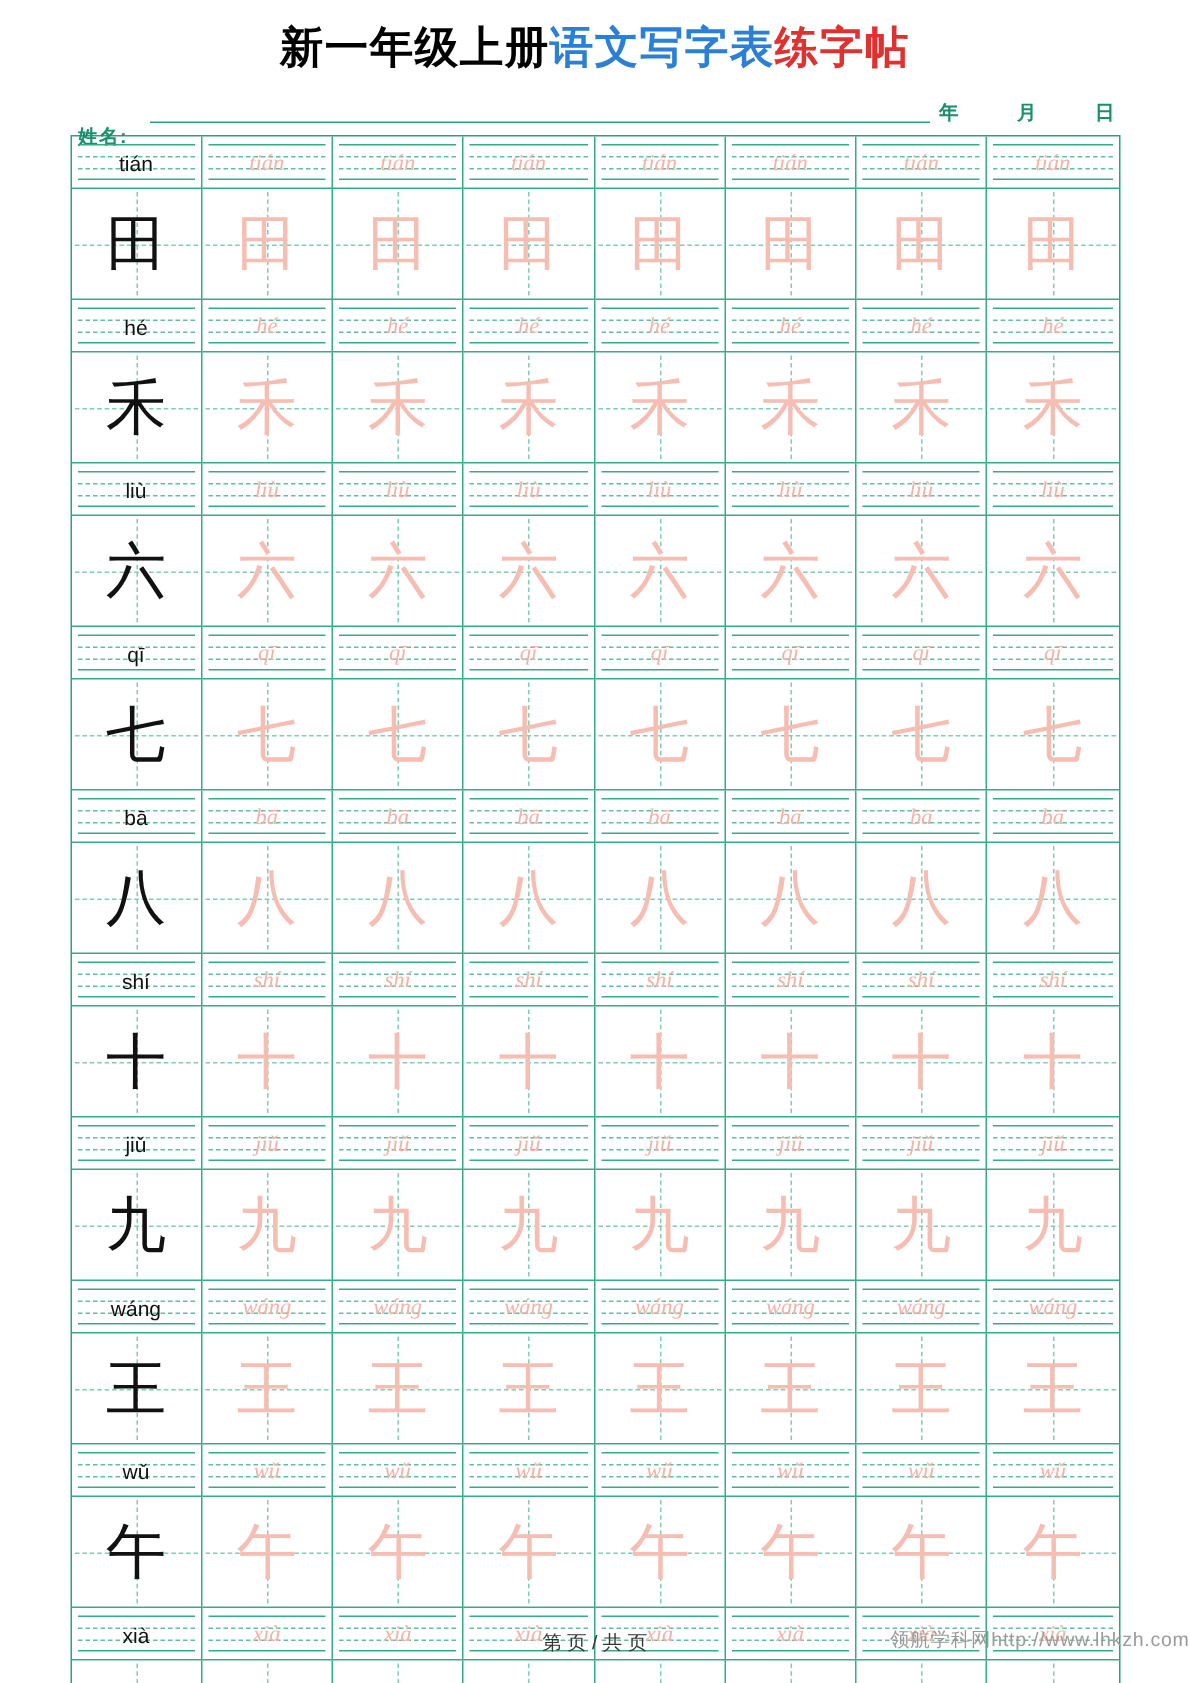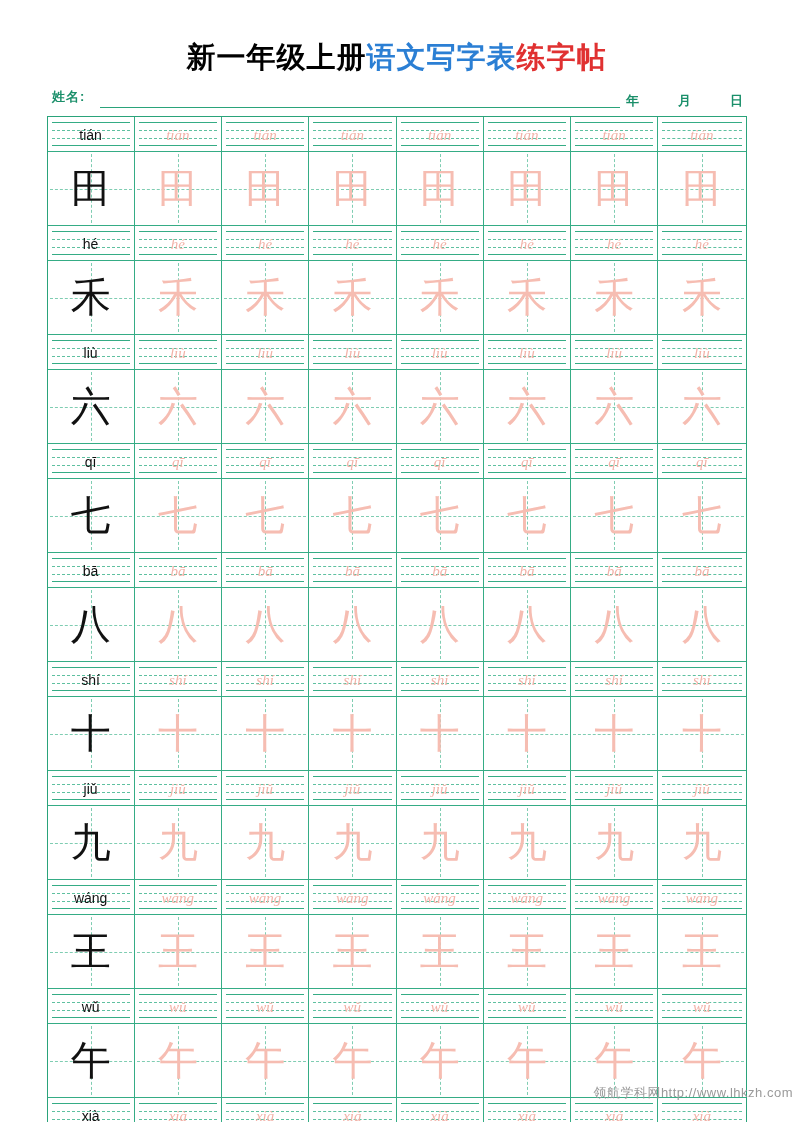--- a/index.html
+++ b/index.html
@@ -22,38 +22,38 @@
     padding: 0;
   }
 
   
   .title {
     text-align: center;
     font-family: Liberation Serif, serif;
     font-weight: bold;
     font-size: 29px;
     letter-spacing: 1px;
-    padding-top: 38px;
+    padding-top: 12px;
     white-space: nowrap;
   }
   .title .t-black { color: #000000; }
   .title .t-blue  { color: #2b7fd4; }
   .title .t-red   { color: #e03131; }
 
   
   .namerow {
     position: relative;
     height: 26px;
     margin: 10px 30px 2px 30px;
     font-size: 13px;
   }
   .namerow .name-label {
     position: absolute;
     left: 22px;
-    top: 0;
+    top: 20px;
     color: #1a8f6a;
     font-weight: bold;
     letter-spacing: 1px;
   }
   .namerow .name-line {
     position: absolute;
     left: 70px;
     top: 19px;
     width: 520px;
     border-bottom: 1px solid #2aa37a;
@@ -948,15 +948,18 @@
           <div class="tz-v"></div>
           <div class="ch-text ch-faint">下</div>
         </div>
         <div class="cell">
           <div class="tz-v"></div>
           <div class="ch-text ch-faint">下</div>
         </div>
       </div>
     </div>
 
+  <div class="footer">
+    <span class="pager">第 页 / 共 页</span>
+  </div>
   <div class="watermark">领航学科网http://www.lhkzh.com</div>
 
 </div>
 
 </body></html>

